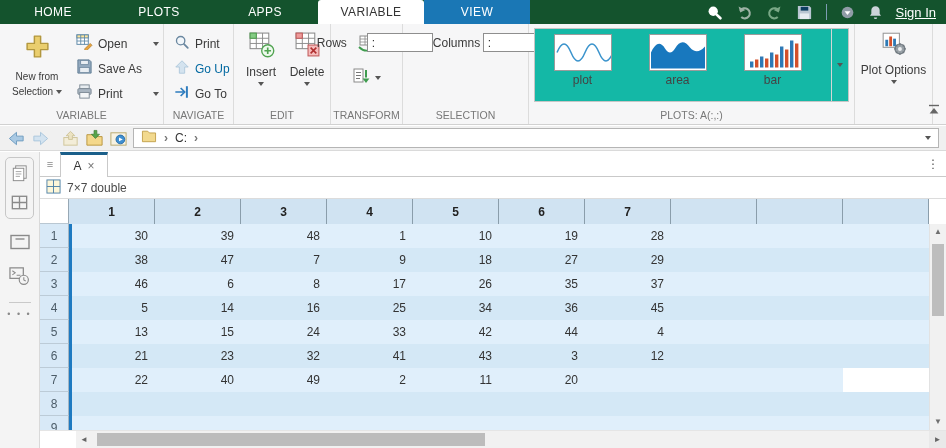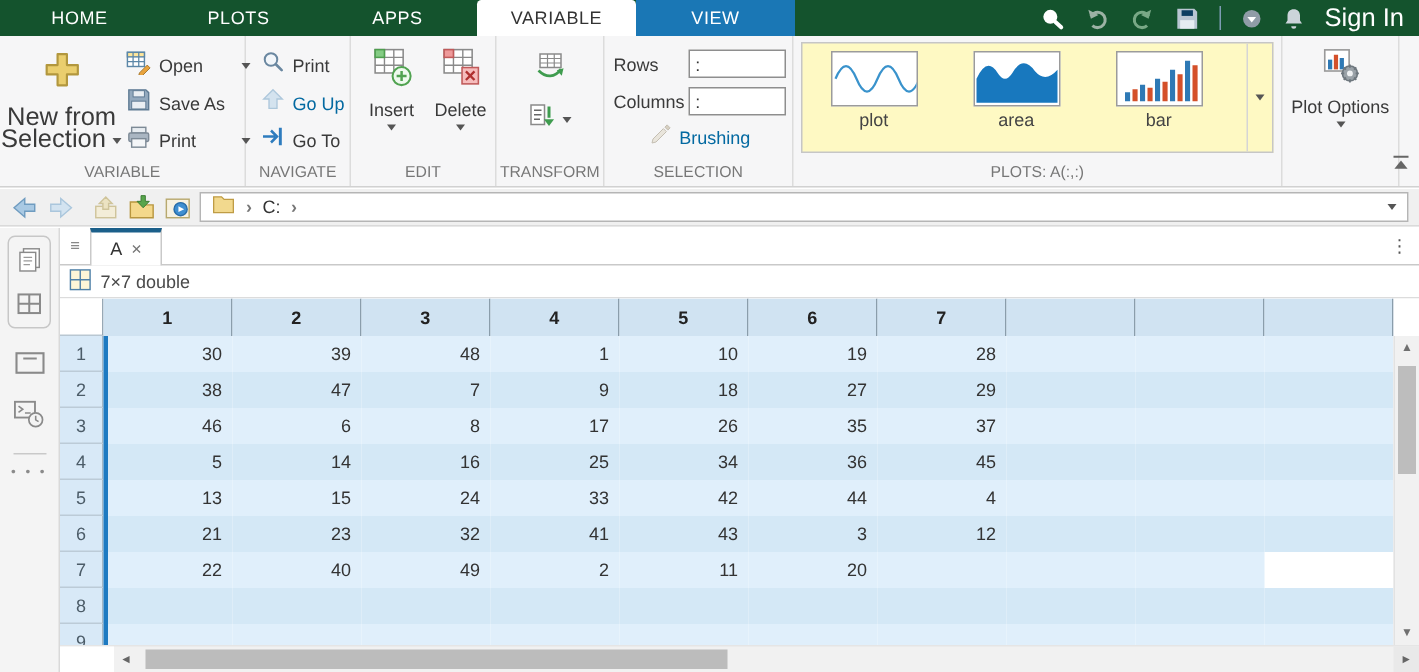--- a/index.html
+++ b/index.html
@@ -7,51 +7,51 @@
   body { font-family:"Liberation Sans", sans-serif; position:relative; background:#fff; color:#333; }
 
   
   .titlebar { position:absolute; top:0; left:0; right:0; height:24px; background:#14532d; display:flex; align-items:stretch; }
   .tt { width:106px; display:flex; align-items:center; justify-content:center; color:#fff; font-size:12px; letter-spacing:.4px; cursor:default; }
   .tt.active { background:#fff; color:#333; border-radius:3px 3px 0 0; }
   .tt.hl { background:#1a77b5; }
   .tb-right { margin-left:auto; display:flex; align-items:center; gap:13px; padding-right:10px; }
   .tb-right svg { display:block; }
   .tb-sep { width:1px; height:16px; background:#7d9cb3; }
-  .signin { color:#fff; font-size:17px; }
+  .signin { color:#fff; font-size:13px;text-decoration:underline; }
 
   
   .ribbon { position:absolute; top:24px; left:0; right:0; height:101px; background:#f6f6f7; border-bottom:1px solid #d1d1d1; display:flex; }
   .rsec { position:relative; border-right:1px solid #dcdcdc; flex-shrink:0; }
   .rsec-label { position:absolute; bottom:3px; left:0; right:0; text-align:center; font-size:10.5px; color:#777; white-space:nowrap; }
   .caret { display:inline-block; width:0; height:0; border-left:3.5px solid transparent; border-right:3.5px solid transparent; border-top:4px solid #555; vertical-align:middle; }
   .rtxt { font-size:12px; color:#3a3a3a; white-space:nowrap; }
   .dis-txt { color:#0369a1; }
 
   .sec-variable { width:164px; display:flex; padding:5px 2px 16px 6px; gap:6px; }
   .bigbtn { width:70px; display:flex; flex-direction:column; align-items:center; justify-content:flex-start; padding-top:4px; cursor:pointer; }
-  .bigbtn .lines { text-align:center; font-size:17px; line-height:15px; margin-top:5px; }
+  .bigbtn .lines { text-align:center; font-size:10px; line-height:15px; margin-top:5px; }
   .vcol { display:flex; flex-direction:column; justify-content:flex-start; padding-top:2px; }
   .srow { height:25px; display:flex; align-items:center; gap:5px; padding:0 2px; cursor:pointer; }
   .srow .lbl { min-width:50px; }
 
   .sec-navigate { width:70px; display:flex; flex-direction:column; padding:7px 0 16px 8px; }
   .sec-edit { width:97px; display:flex; padding:5px 4px 16px 8px; gap:8px; }
   .editbtn { width:40px; display:flex; flex-direction:column; align-items:center; padding-top:2px; cursor:pointer; gap:3px; }
   .sec-transform { width:72px; display:flex; flex-direction:column; align-items:center; padding:10px 0 16px; gap:9px; }
   .trow2 { display:flex; align-items:center; gap:5px; cursor:pointer; }
 
-  .sec-selection { width:126px; display:flex; flex-direction:column; padding:6px 4px 16px 6px; }
+  .sec-selection { width:126px; display:flex; flex-direction:row; padding:6px 4px 16px 6px;justify-content:center; }
   .selrow { display:flex; align-items:center; height:25px; }
   .selrow .lbl { width:50px; font-size:12px; color:#3a3a3a; }
   .selinput { width:66px; height:19px; background:#fff; border:1px solid #8e8e8e; font-size:12px; color:#333; display:flex; align-items:center; padding-left:4px; }
   .brushing { display:flex; align-items:center; justify-content:center; gap:5px; height:23px; }
 
   .sec-plots { width:326px; display:flex; flex-direction:column; padding:4px 5px 16px; }
-  .gallery { flex:1; background:#fef9c3; border:1px solid #c6c6c6; display:flex; max-height:74px; }
+  .gallery { flex:1; background:#14b8a6; border:1px solid #c6c6c6; display:flex; max-height:74px; }
   .gitem { width:95px; display:flex; flex-direction:column; align-items:center; padding-top:5px; cursor:pointer; }
   .gthumb { width:58px; height:37px; border:1px solid #9b9b9b; background:#fff; }
   .gitem .glabel { font-size:12px; color:#444; margin-top:2px; }
   .gdrop { width:17px; border-left:1px solid #d5d5d5; display:flex; align-items:center; justify-content:center; cursor:pointer; margin-left:auto; }
 
   .sec-plotopts { width:78px; display:flex; flex-direction:column; align-items:center; padding:6px 0 16px; gap:3px; border-right:1px solid #dcdcdc; }
   .rib-tail { flex:1; position:relative; border-right:none; }
   .collapse-btn { position:absolute; right:5px; bottom:5px; cursor:pointer; }
 
   

